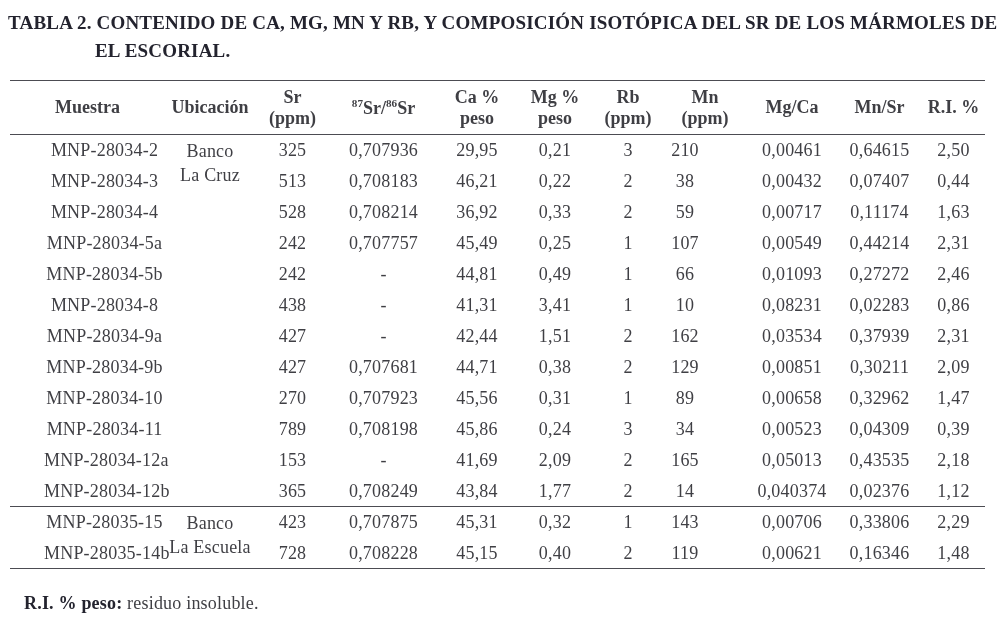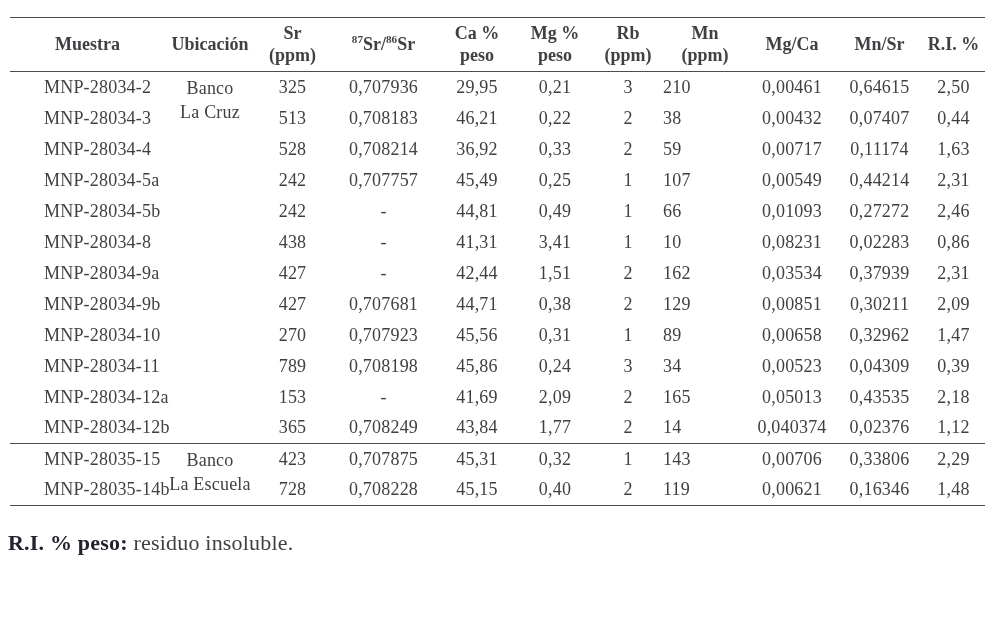--- a/index.html
+++ b/index.html
@@ -41,35 +41,37 @@
     border-bottom:1.5px solid var(--rule);
     font-weight:bold;font-size:18px;
     height:54px;vertical-align:middle;text-align:center;
     line-height:1.18;padding:0;white-space:nowrap;
   }
   td{
     height:31px;font-size:18px;letter-spacing:.2px;
     text-align:center;vertical-align:middle;
     white-space:nowrap;padding:0;
   }
-  td.col-muestra{text-align:left;padding-left:34px;}
-  td.col-mn_ppm{text-align:left;padding-right:40px;}
+  td.col-muestra{text-align:center;padding-left:34px;}
+  td.col-mn_ppm{text-align:center;padding-right:40px;}
   td.cell-ubicacion{vertical-align:top;padding-top:5px;line-height:1.32;}
   tr.group-start td{border-top:1.5px solid var(--rule);}
   sup{font-size:.62em;}
 
-  .footnote{margin:24px 0 0 8px;font-size:22px;letter-spacing:.2px;}
+  .footnote{margin:24px 0 0 24px;font-size:18px;letter-spacing:.2px;}
   .footnote .fn-label{font-weight:bold;color:var(--title-text);}
 </style>
 </head>
 <body>
 
 <div class="page">
 
   <div class="title">
+    <div class="title-line1">TABLA 2. CONTENIDO DE CA, MG, MN Y RB, Y COMPOSICIÓN ISOTÓPICA DEL SR DE LOS MÁRMOLES DE</div>
+    <div class="title-line2">EL ESCORIAL.</div>
   </div>
 
   <table>
     <colgroup>
       <col class="c0">
         <col class="c1">
         <col class="c2">
         <col class="c3">
       <col class="c4">
         <col class="c5">

